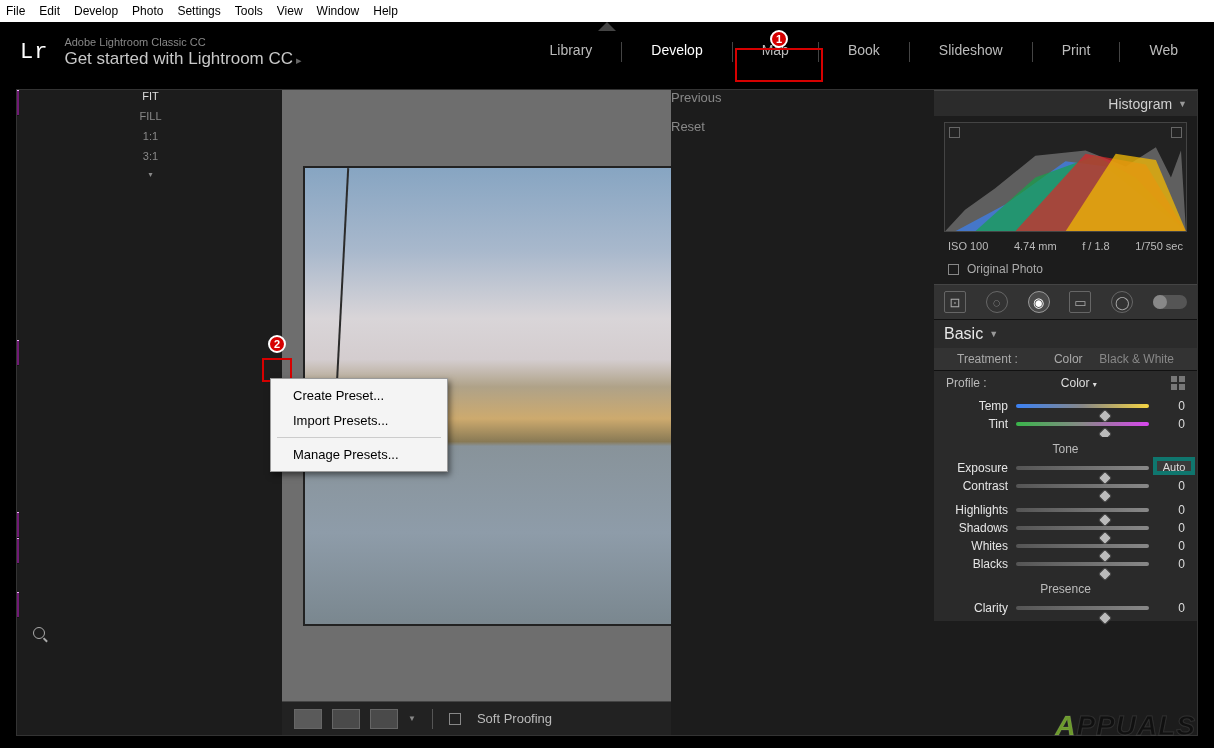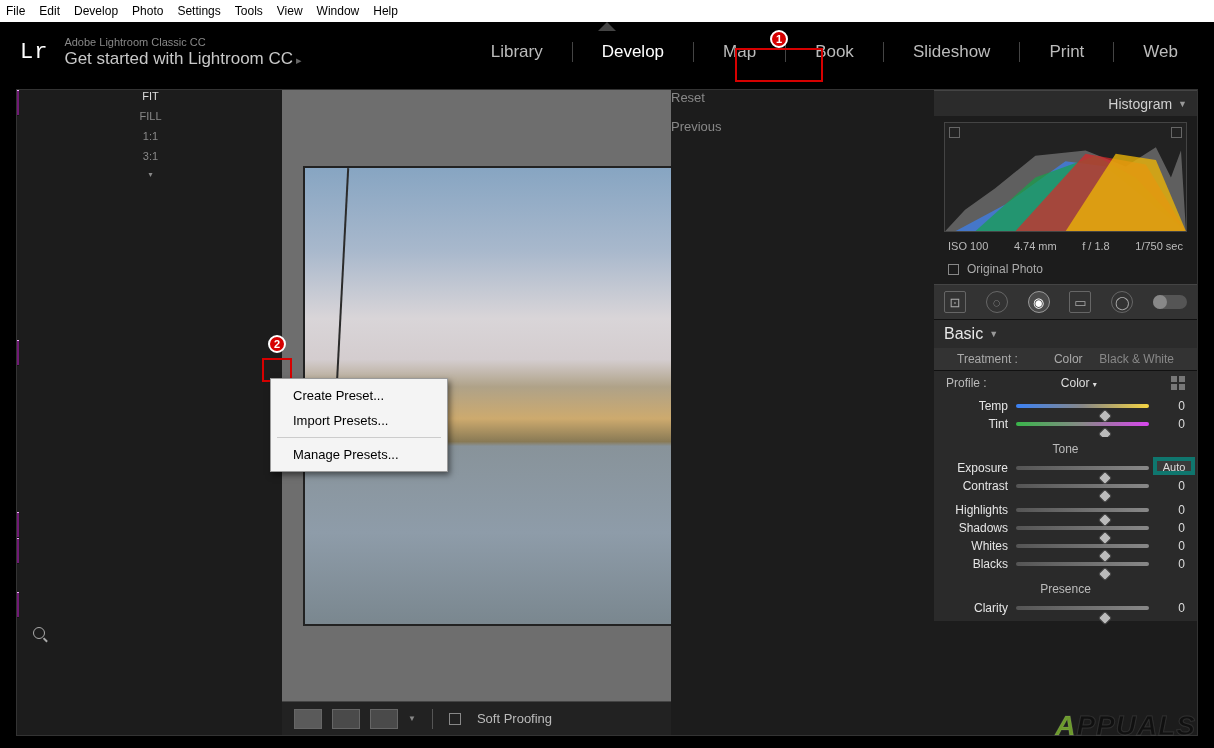--- a/index.html
+++ b/index.html
@@ -10,21 +10,21 @@
   
   .tri-top{width:0;height:0;border-left:9px solid transparent;border-right:9px solid transparent;border-bottom:9px solid #444;position:absolute;top:22px;left:50%;transform:translateX(-50%)}
   
   .header{height:60px;display:flex;align-items:center;justify-content:space-between;padding:0 20px;background:#000}
   .brand{display:flex;align-items:center}
   .logo{font-size:22px;font-weight:300;color:#fff;font-family:Liberation Mono, monospace;margin-right:16px;letter-spacing:1px}
   .brand-text{display:flex;flex-direction:column;line-height:1.15}
   .brand-line1{font-size:11px;color:#888}
   .brand-line2{font-size:17px;color:#c8c8c8}
   .brand-line2::after{content:" ▸";font-size:11px;color:#666}
-  .modules{display:flex;align-items:flex-start;gap:13px;font-size:17px;color:#bbb}
+  .modules{display:flex;align-items:flex-start;gap:13px;font-size:14px;color:#bbb}
   .modules .mod{padding:0 16px;position:relative;cursor:pointer}
   .modules .sep{width:1px;height:20px;background:#444}
   .mod.active{color:#fff}
   
   .callout{position:absolute;border:2px solid #d60000;pointer-events:none}
   .cbadge{position:absolute;width:18px;height:18px;border-radius:50%;background:#d60000;border:2px solid #fff;display:flex;align-items:center;justify-content:center;font-size:11px;color:#fff;font-weight:bold;pointer-events:none}
   
   .main{position:absolute;top:89px;left:16px;right:16px;bottom:12px;background:#1c1c1c;border:1px solid #333}
   
   .left{position:absolute;top:0;left:0;bottom:0;width:265px;background:#1c1c1c;display:flex;flex-direction:column}
@@ -227,22 +227,22 @@
     </div>
     <div class="toolbar">
       <div class="tbtn" style="background:#5a5a5a"></div>
       <div class="tbtn"></div>
       <div class="tbtn"></div>
       <span style="font-size:8px;color:#888">▼</span>
       <div class="tsep"></div>
       <span class="chk"></span>
       <span>Soft Proofing</span>
       <div class="right">
+        <span>Previous</span>
         <span>Reset</span>
-        <span>Previous</span>
       </div>
     </div>
   </div>
 
   <div class="right">
     <div class="rheader">
       <span>Histogram</span>
       <span class="tri2">▼</span>
     </div>
     <div class="hist">

